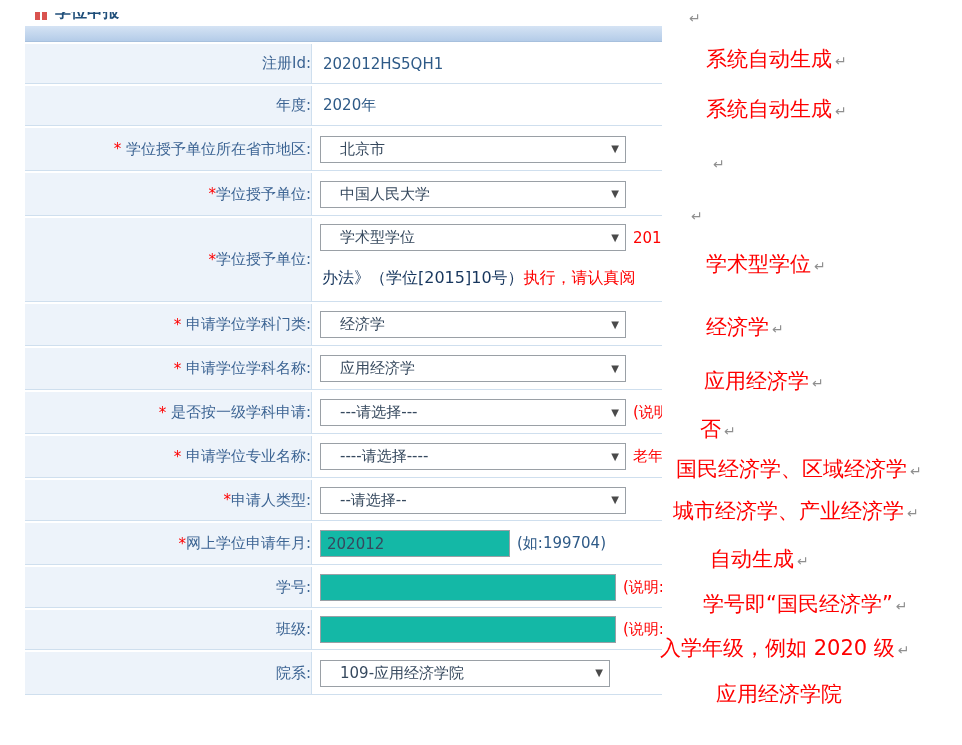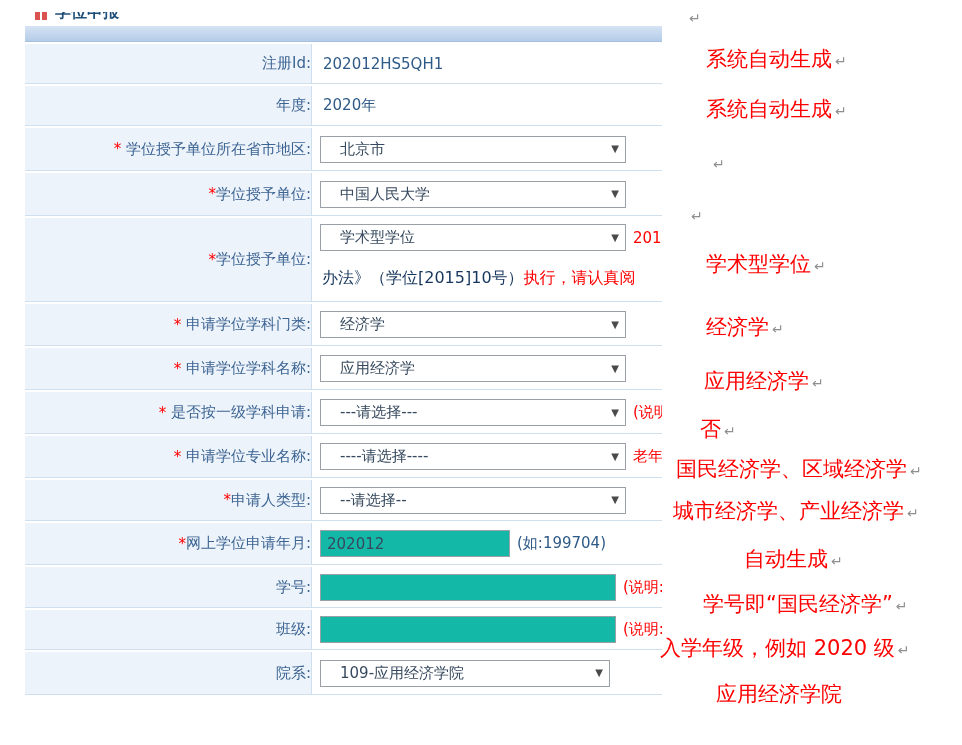--- a/index.html
+++ b/index.html
@@ -186,17 +186,17 @@
     <div class="ann" style="left: 706px; top: 47px;"><span>系统自动生成</span><span class="pilcrow">↵</span></div>
     <div class="ann" style="left: 706px; top: 97px;"><span>系统自动生成</span><span class="pilcrow">↵</span></div>
     <div class="ann" style="left: 710px; top: 150px;"><span></span><span class="pilcrow">↵</span></div>
     <div class="ann" style="left: 688px; top: 202px;"><span></span><span class="pilcrow">↵</span></div>
     <div class="ann" style="left: 706px; top: 252px;"><span>学术型学位</span><span class="pilcrow">↵</span></div>
     <div class="ann" style="left: 706px; top: 315px;"><span>经济学</span><span class="pilcrow">↵</span></div>
     <div class="ann" style="left: 704px; top: 369px;"><span>应用经济学</span><span class="pilcrow">↵</span></div>
     <div class="ann" style="left: 700px; top: 417px;"><span>否</span><span class="pilcrow">↵</span></div>
     <div class="ann" style="left: 676px; top: 457px;"><span>国民经济学、区域经济学</span><span class="pilcrow">↵</span></div>
     <div class="ann" style="left: 673px; top: 499px;"><span>城市经济学、产业经济学</span><span class="pilcrow">↵</span></div>
-    <div class="ann" style="left: 710px; top: 547px; margin-left: 34px;"><span>自动生成</span><span class="pilcrow">↵</span></div>
+    <div class="ann" style="left: 710px; top: 547px;"><span>自动生成</span><span class="pilcrow">↵</span></div>
     <div class="ann" style="left: 703px; top: 592px;"><span>学号即“国民经济学”</span><span class="pilcrow">↵</span></div>
     <div class="ann" style="left: 660px; top: 636px;"><span>入学年级，例如 2020 级</span><span class="pilcrow">↵</span></div>
     <div class="ann" style="left: 716px; top: 682px;"><span>应用经济学院</span></div>
   </div>
 
 </body></html>

